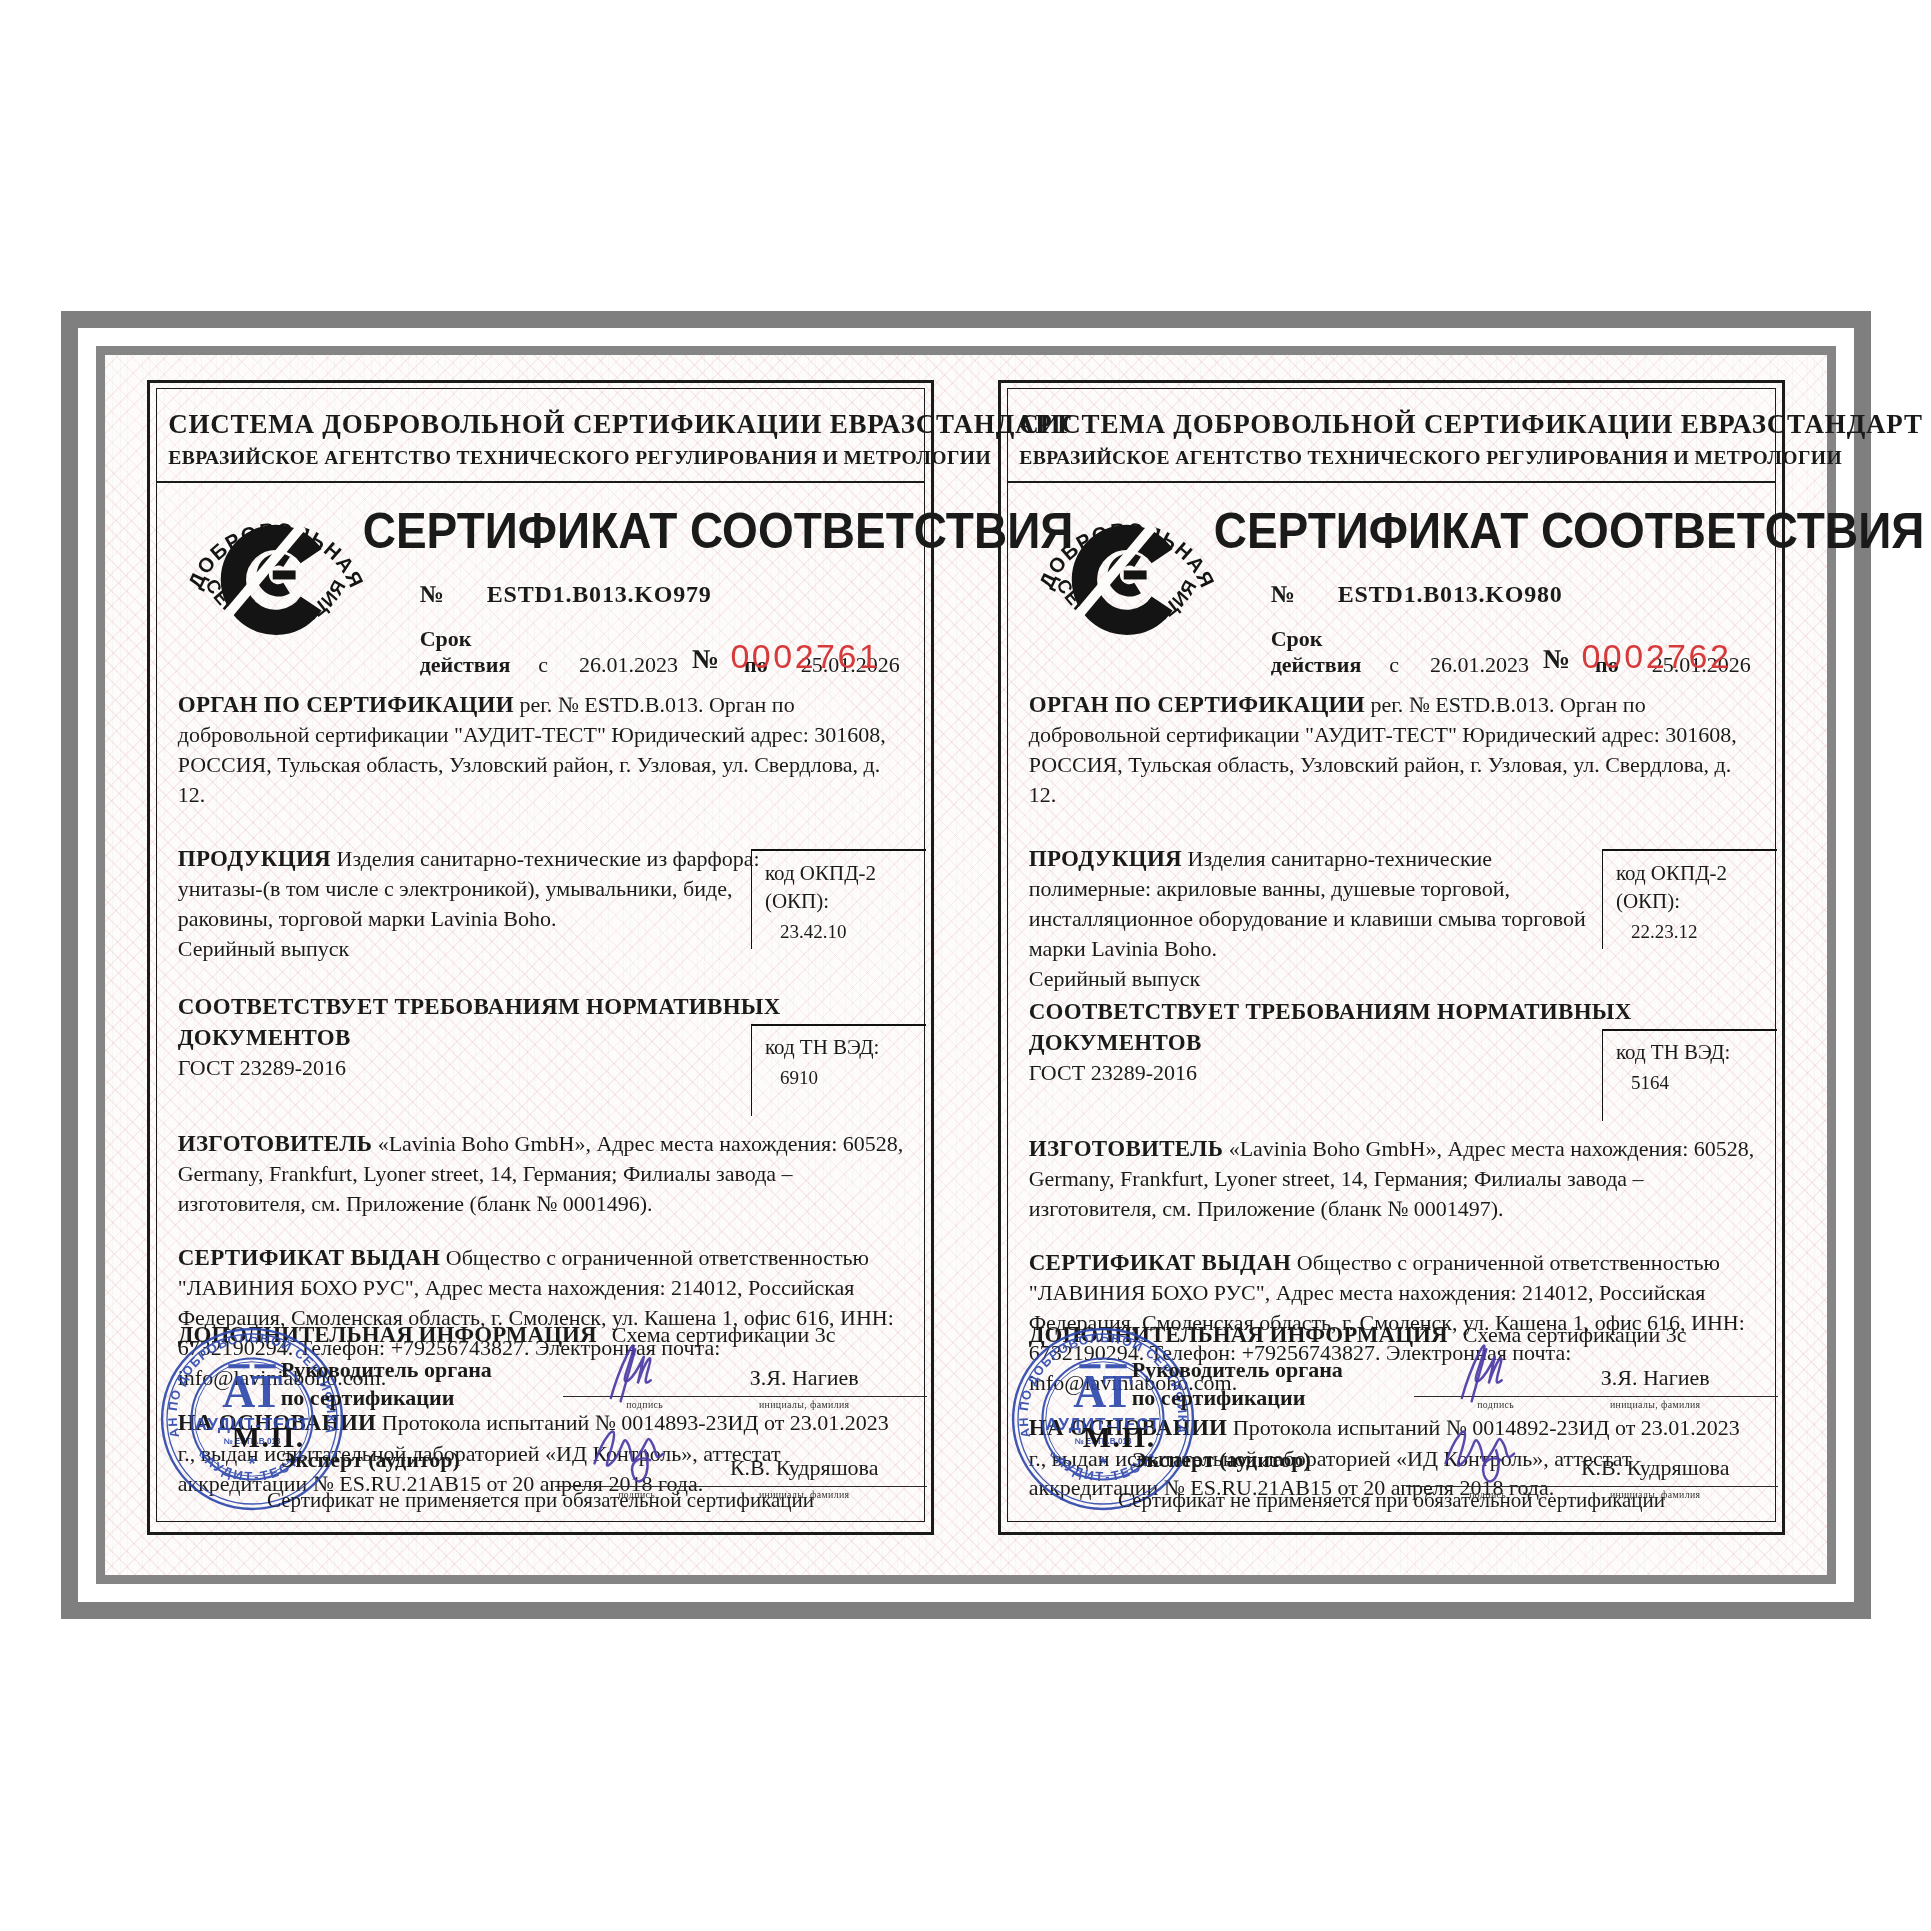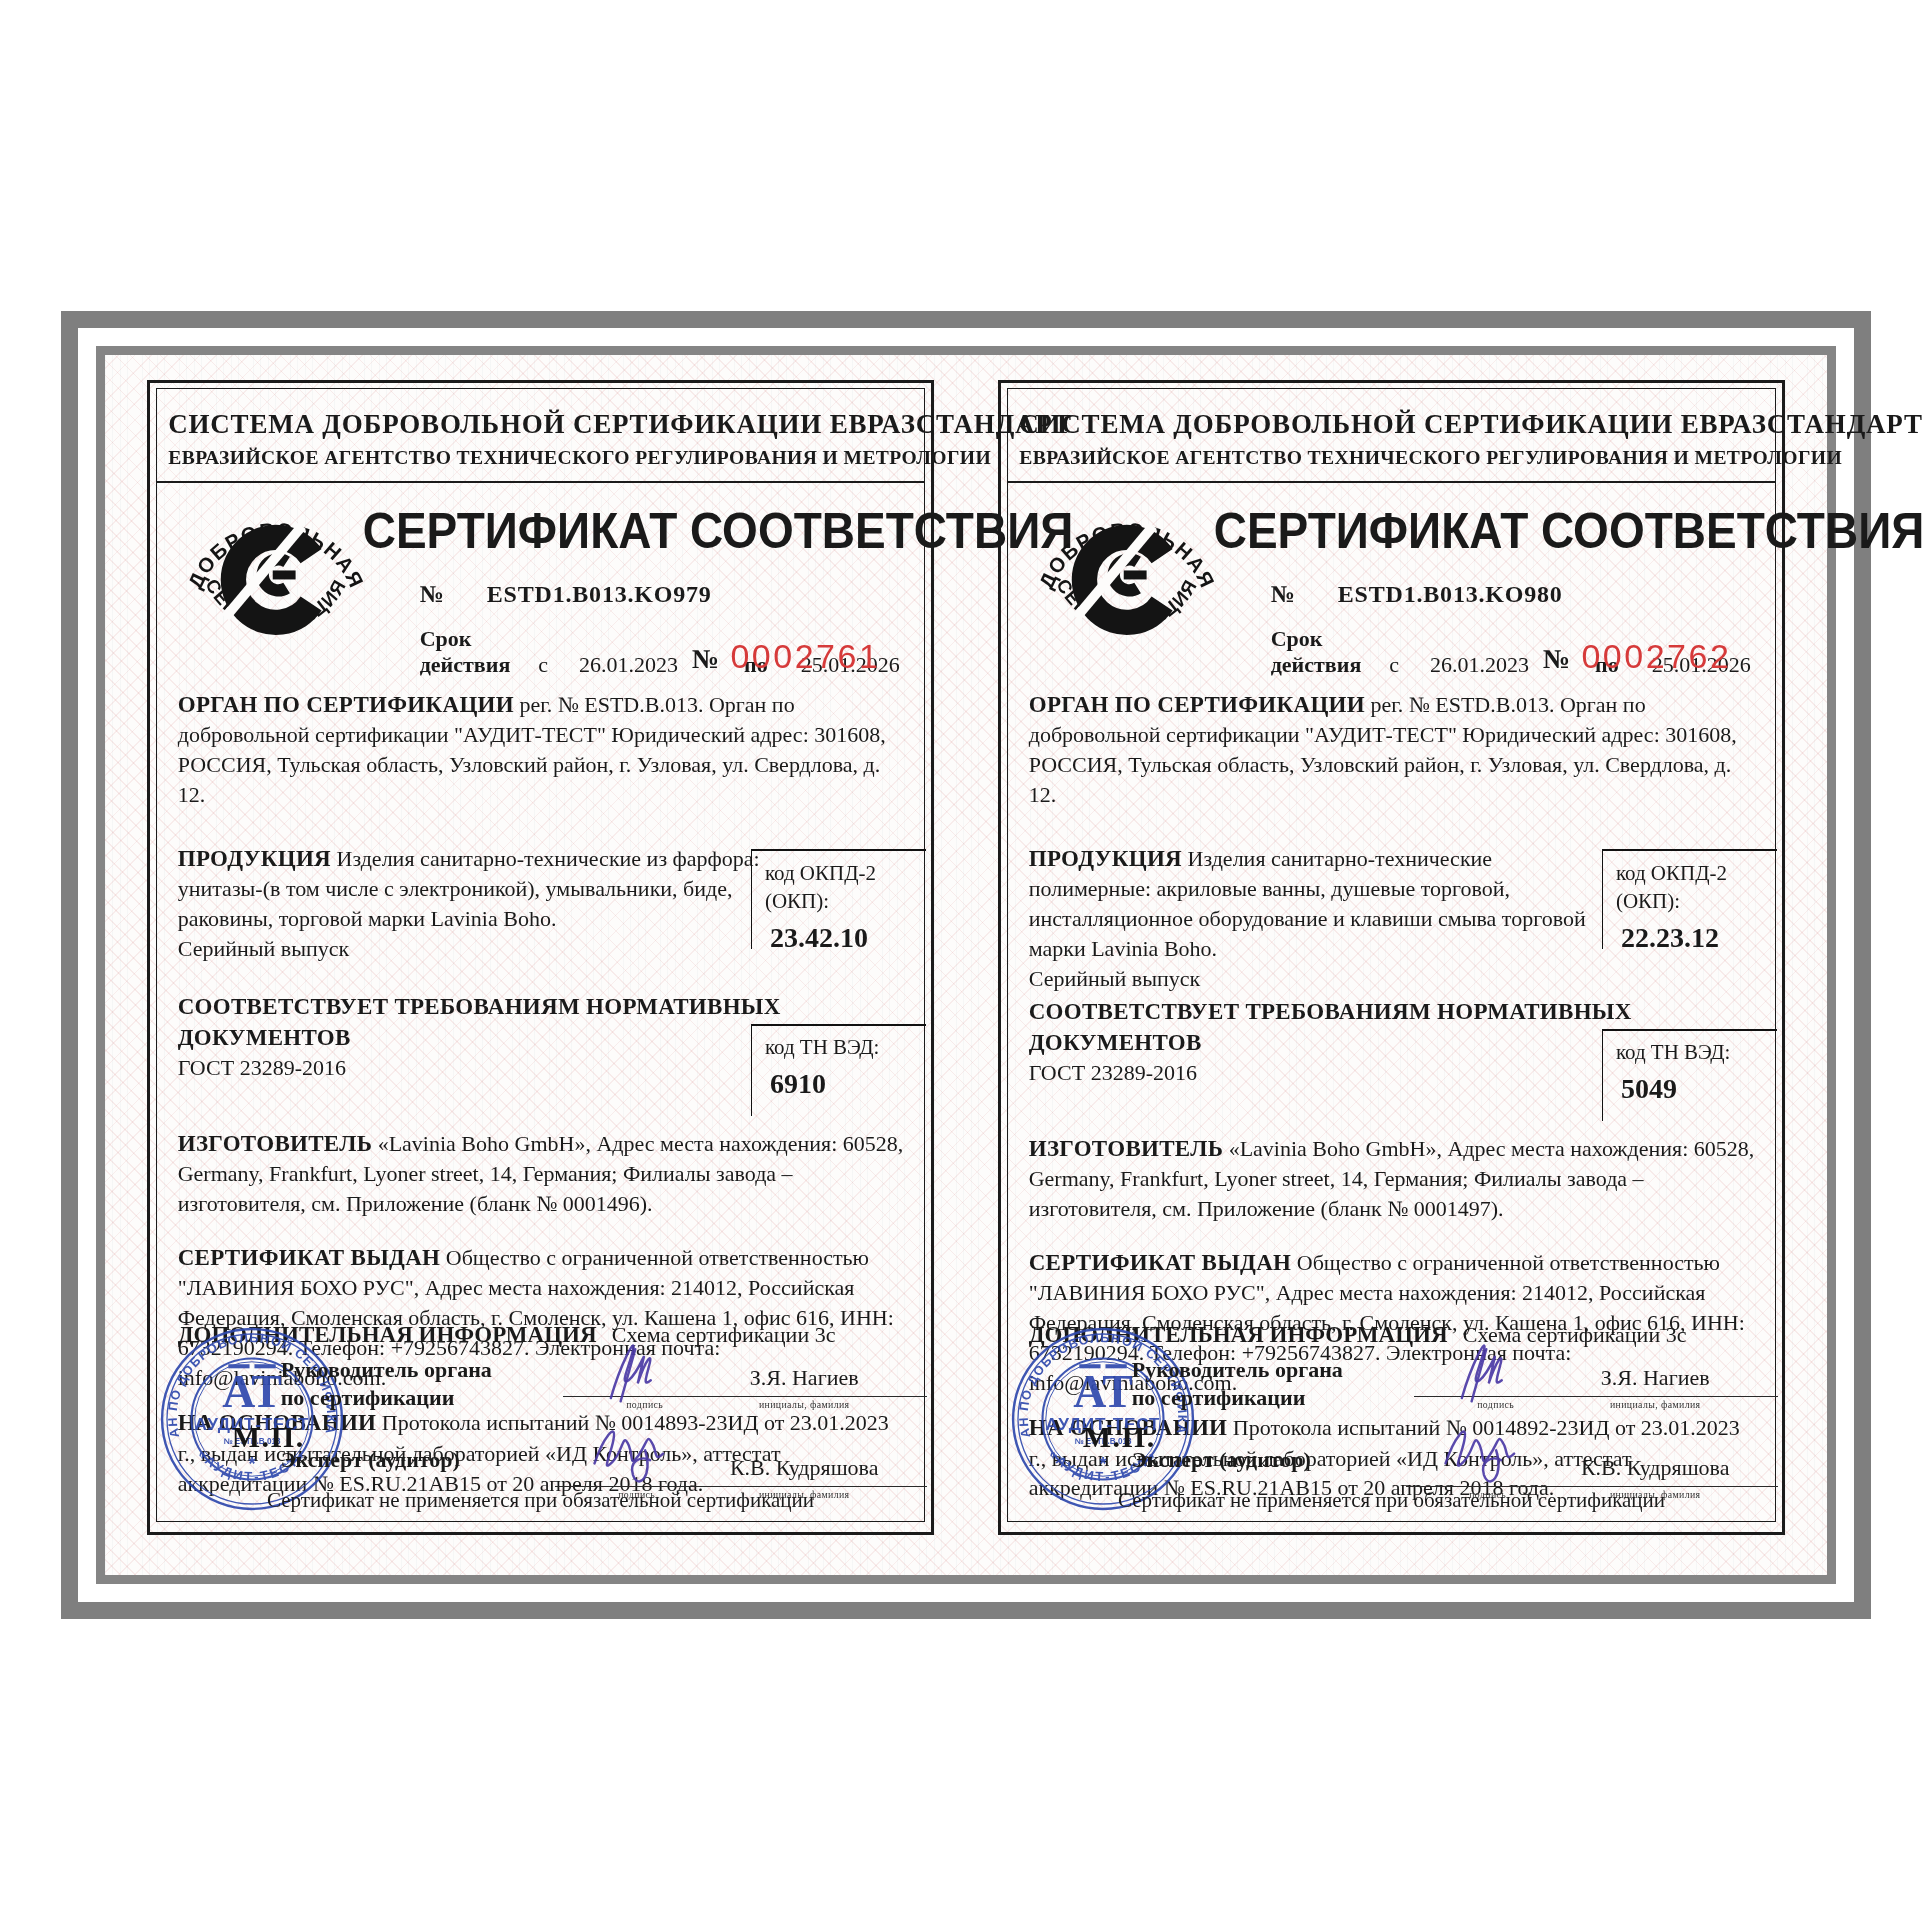--- a/index.html
+++ b/index.html
@@ -65,21 +65,21 @@
   .sec{padding:0 21px;position:relative;font-size:22px;line-height:1.36;}
   .sec b{font-size:23px;letter-spacing:0.3px;}
   .sec-org{margin-top:11.5px;min-height:100px;}
   .sec-prod{margin-top:33px;min-height:146px;}
   .sec-prod .ptext{width:583px;}
   .code-box{
     position:absolute;top:6px;right:-1.6px;width:175px;height:100px;
     border-top:2.5px solid #111;border-left:1.6px solid #111;
     padding:7.4px 0 0 13px;box-sizing:border-box;font-size:21px;
   }
-  .code-box .code-val{margin-top:3.3px;margin-left:5px;font-size:28px;font-weight:bold;}
+  .code-box .code-val{margin-top:3.3px;margin-left:15px;font-size:19px;}
   .sec-conf{margin-top:1.6px;min-height:137px;}
   .sec-conf .code-box{top:33px;height:92px;}
   .sec-man{margin-top:0px;min-height:88px;}
   .sec-iss{margin-top:23px;min-height:124px;}
   .sec-bas{margin-top:14.7px;min-height:90px;}
   .sig-area{position:absolute;left:0;right:0;bottom:3.3px;height:196px;}
   .add-row{padding:0 21px;font-size:22px;}
   .add-row b{font-size:23px;}
   .add-row .add-text{margin-left:9.8px;}
   .stamp{position:absolute;left:1.6px;top:3.3px;opacity:.92;}
@@ -311,21 +311,21 @@
               <div>код ОКПД-2 (ОКП):</div>
               <div class="code-val">22.23.12</div>
             </div>
           </div>
 
           <div class="sec sec-conf">
             <b>СООТВЕТСТВУЕТ ТРЕБОВАНИЯМ НОРМАТИВНЫХ ДОКУМЕНТОВ</b>
             <div>ГОСТ 23289-2016</div>
             <div class="code-box">
               <div>код ТН ВЭД:</div>
-              <div class="code-val">5049</div>
+              <div class="code-val">5164</div>
             </div>
           </div>
 
           <div class="sec sec-man">
             <b>ИЗГОТОВИТЕЛЬ</b>
             <span>«Lavinia Boho GmbH», Адрес места нахождения: 60528, Germany, Frankfurt, Lyoner street, 14, Германия; Филиалы завода – изготовителя, см. Приложение (бланк № 0001497).</span>
           </div>
 
           <div class="sec sec-iss">
             <b>СЕРТИФИКАТ ВЫДАН</b>

